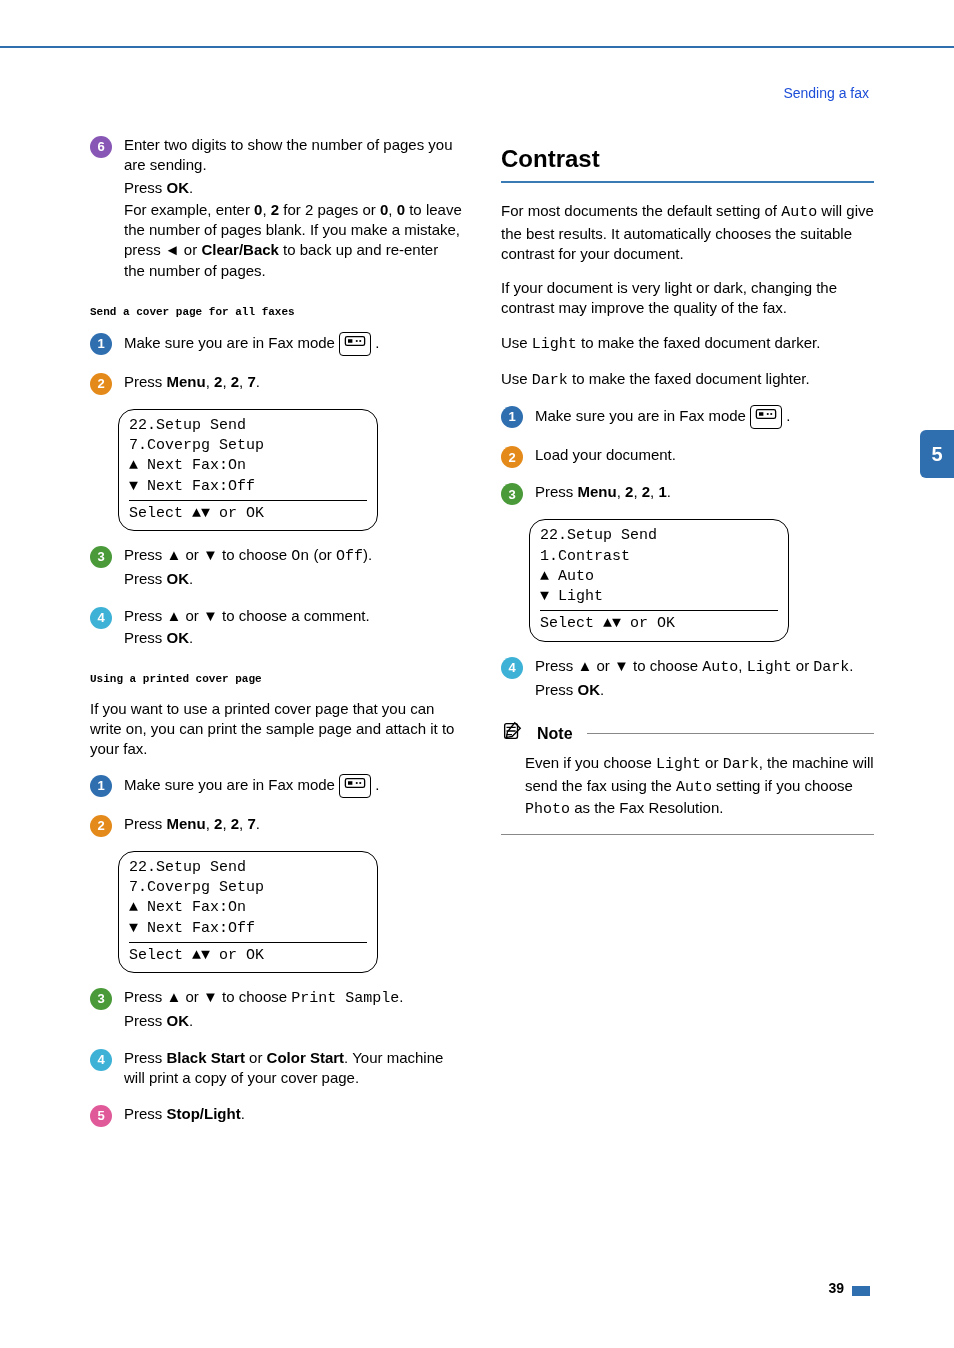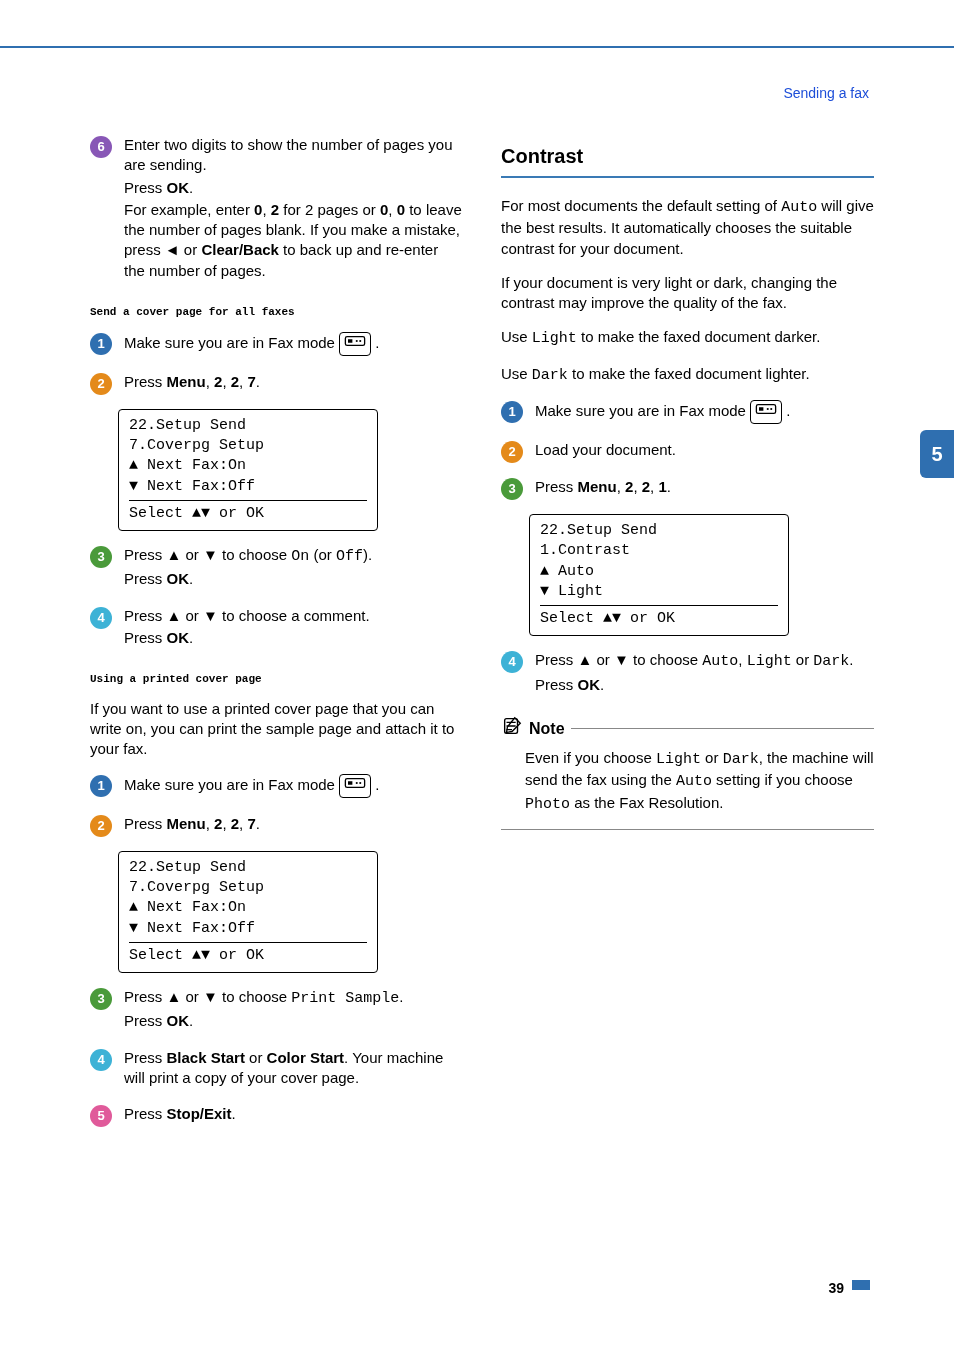--- a/index.html
+++ b/index.html
@@ -13,36 +13,36 @@
   .bubble { flex: 0 0 22px; width: 22px; height: 22px; border-radius: 50%; color: #fff; font-weight: bold; font-size: 13px; display: flex; align-items: center; justify-content: center; margin-top: 1px; }
   .b0 { background: #2f6fb0; }
   .b1 { background: #e48a1a; }
   .b2 { background: #4a9a3a; }
   .b3 { background: #3db2d6; }
   .b4 { background: #e05a9a; }
   .b5 { background: #8857b6; }
   .step-body { flex: 1; }
   .step-body p { margin-bottom: 2px; }
   h3.sub { font-size: 11px; font-weight: bold; margin: 22px 0 12px 0; font-family: Liberation Mono, monospace; }
-  h2.section { font-size: 20px; font-weight: bold; margin: 8px 0 6px 0; }
+  h2.section { font-size: 24px; font-weight: bold; margin: 8px 0 6px 0; }
   hr.section-rule { border: none; border-top: 2px solid #3a7ab5; margin: 0 0 18px 0; }
   .body-para { margin: 0 0 14px 0; }
   .mono { font-family: "Courier New", Courier, monospace; }
   strong { font-weight: bold; }
-  .lcd { border: 1.5px solid #000; border-radius: 4px; padding: 6px 10px; font-family: "Courier New", Courier, monospace; font-size: 15px; line-height: 1.35; margin: 6px 0 14px 28px; width: 260px; }
+  .lcd { border: 1.5px solid #000; border-radius: 16px; padding: 6px 10px; font-family: "Courier New", Courier, monospace; font-size: 15px; line-height: 1.35; margin: 6px 0 14px 28px; width: 260px; }
   .lcd .sep { border-top: 1px solid #000; margin: 3px 0; }
   .faxicon { display: inline-block; vertical-align: middle; border: 1.5px solid #000; border-radius: 4px; padding: 0 4px 2px 4px; }
   .faxicon svg { width: 22px; height: 14px; }
-  .note-head { display: flex; align-items: center; gap: 6px; margin: 18px 0 6px 0; }
+  .note-head { display: flex; align-items: center; gap: 14px; margin: 18px 0 6px 0; }
   .note-head .line { flex: 1; border-top: 1px solid #888; }
   .note-head svg { width: 22px; height: 22px; }
   .note-head .lbl { font-weight: bold; font-size: 16px; }
   .note-body { padding: 0 0 0 24px; }
   .note-end { border-top: 1px solid #888; margin-top: 14px; }
-  .footer { position: absolute; bottom: 52px; right: 84px; display: flex; align-items: flex-start; gap: 8px; }
+  .footer { position: absolute; bottom: 52px; right: 84px; display: flex; align-items: flex-end; gap: 8px; }
   .footer .pn { font-weight: bold; font-size: 14px; }
   .footer .bar { width: 18px; height: 10px; background: #2f6fb0; }
 </style>
 </head>
 <body>
 
 <div class="top-rule"></div>
 <div class="header-right">Sending a fax</div>
 <div class="tab">5</div>
 
@@ -149,21 +149,21 @@
     <div class="step">
       <div class="bubble b3">4</div>
       <div class="step-body">
           <p><span>Press </span><strong>Black Start</strong><span> or </span><strong>Color Start</strong><span>. Your machine will print a copy of your cover page.</span></p>
         </div>
     </div>
 
     <div class="step">
       <div class="bubble b4">5</div>
       <div class="step-body">
-          <p><span>Press </span><strong>Stop/Exit</strong><span>.</span></p>
+          <p><span>Press </span><strong>Stop/Light</strong><span>.</span></p>
         </div>
     </div>
 
   </div>
 
   <div class="col">
     <h2 class="section">Contrast</h2>
     <hr class="section-rule">
 
     <p class="body-para"><span>For most documents the default setting of </span><span class="mono">Auto</span><span> will give the best results. It automatically chooses the suitable contrast for your document.</span></p>

